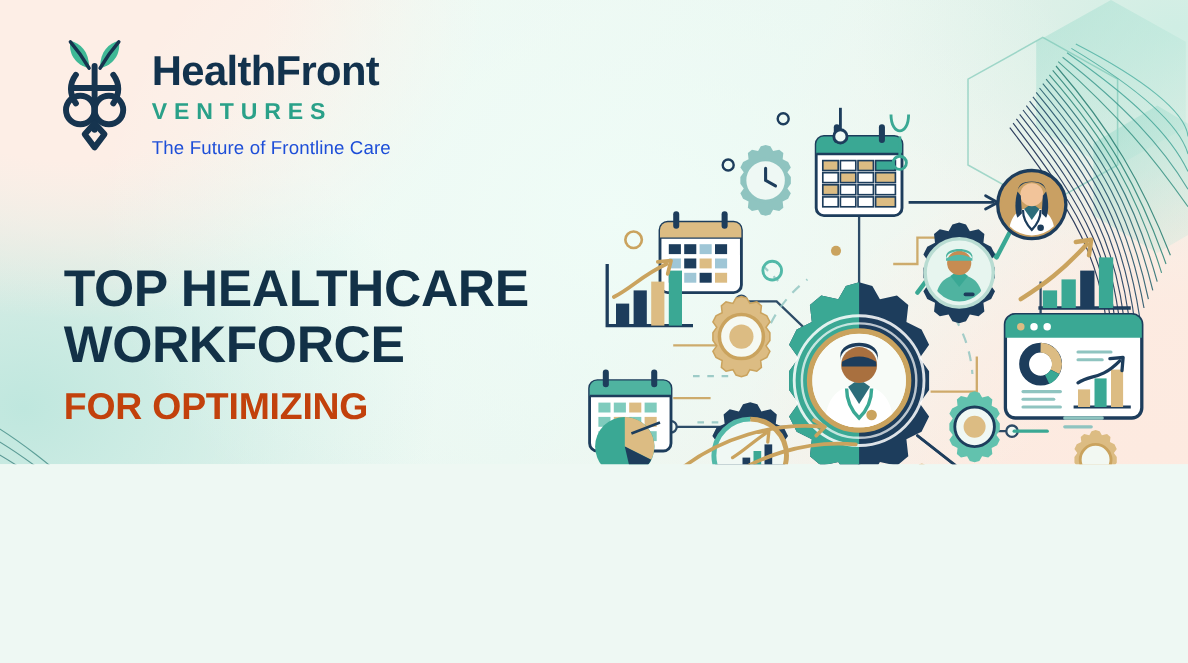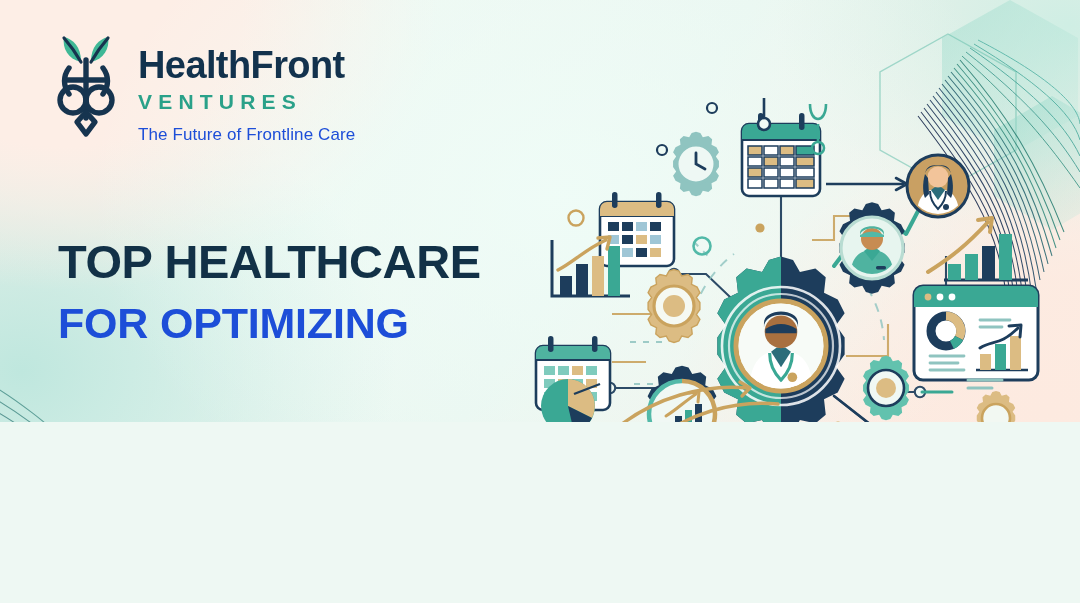--- a/index.html
+++ b/index.html
@@ -43,22 +43,22 @@
     letter-spacing:.1px;white-space:nowrap;
   }
 
   .headline{position:absolute;left:58px;top:188px;width:470px;margin-top:48px;}
   .hl-main{
     font-size:47px;font-weight:700;line-height:1.095;
     letter-spacing:-.4px;color:#123147;text-transform:uppercase;
     margin:0;
   }
   .hl-accent{
-    font-size:43px;font-weight:700;line-height:1.09;
-    letter-spacing:-.2px;color:#1d4ed8;text-transform:uppercase;
+    font-size:34px;font-weight:700;line-height:1.09;
+    letter-spacing:-.2px;color:#c2410c;text-transform:uppercase;
     margin:13px 0 0 0;
   }
 
   
   .art{position:absolute;left:516px;top:96px;width:564px;height:430px;}
   .art svg{display:block;width:564px;height:430px;overflow:visible;}
 </style>
 </head>
 <body>
 
@@ -168,20 +168,21 @@
     </svg>
     <div class="logo-words">
       <div class="logo-name">HealthFront</div>
       <div class="logo-sub">VENTURES</div>
       <div class="logo-tag">The Future of Frontline Care</div>
     </div>
   </div>
 
   <div class="headline">
     <h1 class="hl-main">TOP HEALTHCARE</h1>
+    <h1 class="hl-main">WORKFORCE</h1>
     <h2 class="hl-accent">FOR OPTIMIZING</h2>
   </div>
 
   <div class="art">
   <svg viewBox="0 0 564 430">
     <defs>
       <clipPath id="cAvA">
             <circle cx="0" cy="0" r="30"></circle>
           </clipPath>
       <clipPath id="cAvB">

